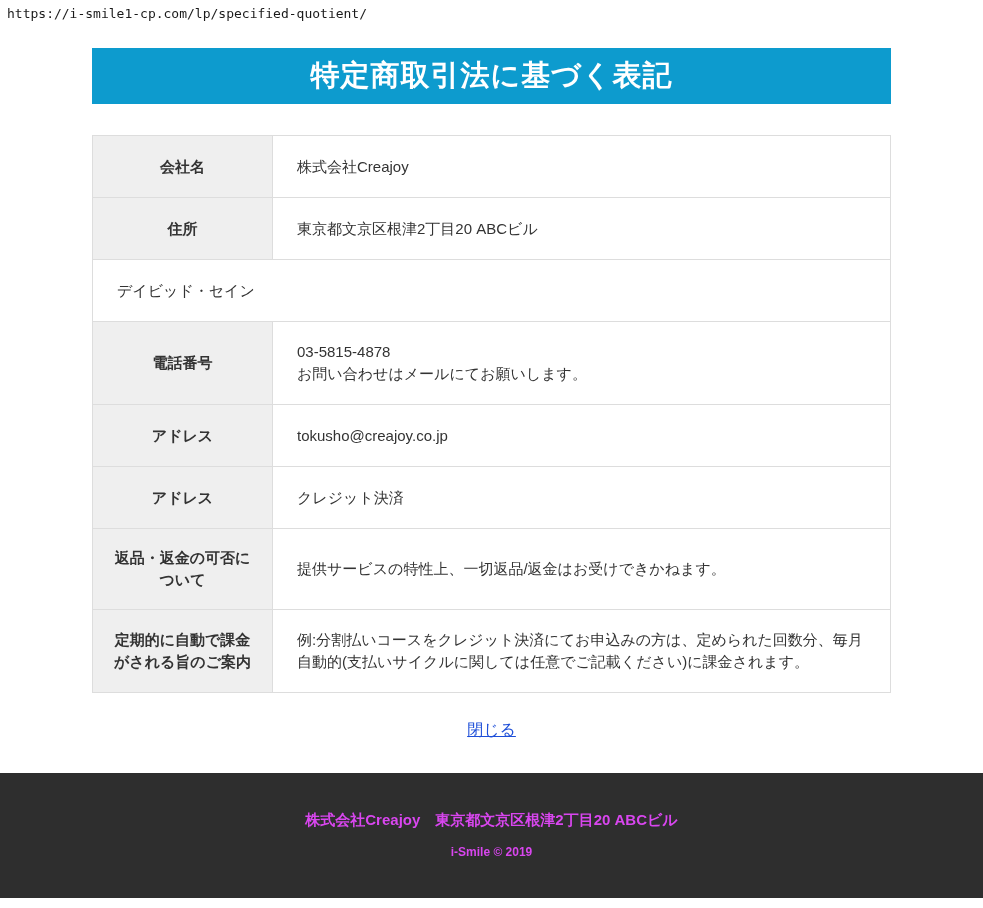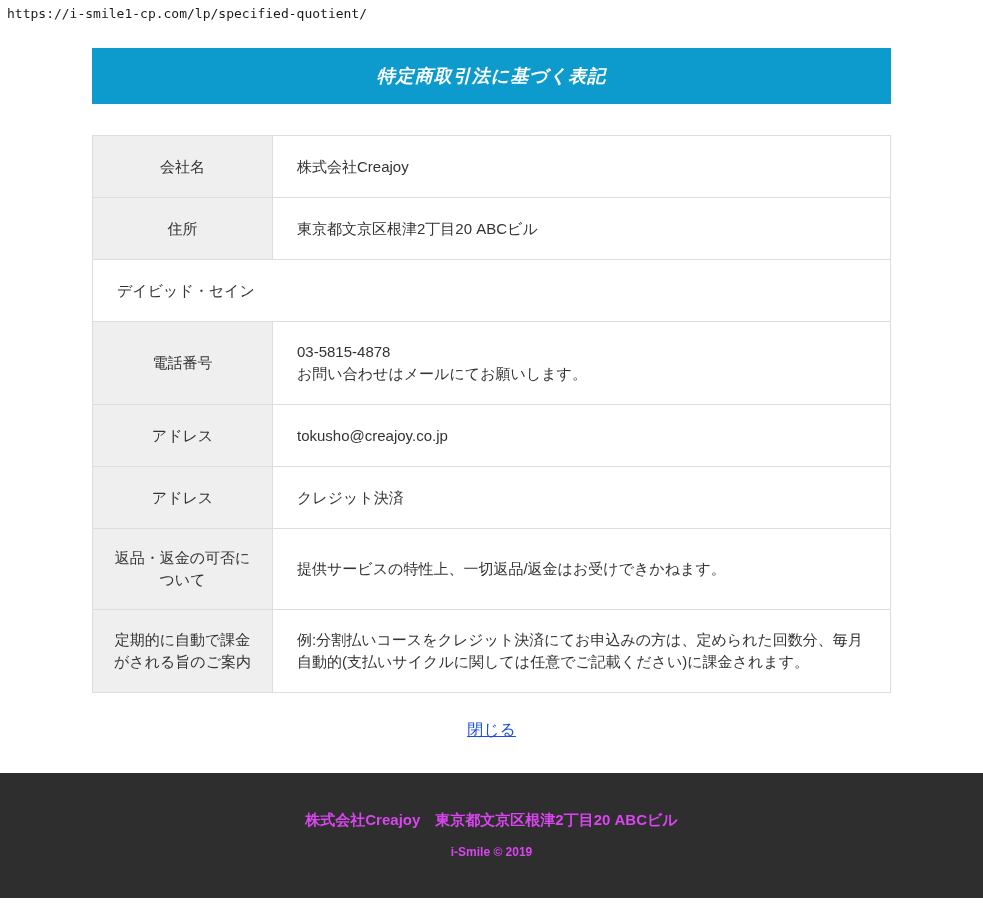--- a/index.html
+++ b/index.html
@@ -31,24 +31,23 @@
     width: 799px;
     height: 56px;
     margin: 22px auto 0 auto;
     background: var(--accent);
     display: flex;
     align-items: center;
     justify-content: center;
   }
   .banner .title {
     color: #ffffff;
-    font-size: 18px;
+    font-size: 29px;
     font-weight: 700;
     letter-spacing: 1px;
-    font-style: italic;
   }
 
   .disclosure-table {
     width: 799px;
     margin: 31px auto 0 auto;
     border: 1px solid var(--border);
   }
   .t-row {
     display: flex;
     min-height: 62px;
@@ -58,21 +57,21 @@
   .cell-label {
     width: 180px;
     flex: 0 0 180px;
     background: var(--label-bg);
     border-right: 1px solid var(--border);
     display: flex;
     align-items: center;
     justify-content: center;
     text-align: center;
     font-size: 15px;
-    font-weight: 400;
+    font-weight: 700;
     line-height: 22px;
     padding: 18px 0;
     white-space: pre-line;
   }
   .cell-value {
     flex: 1 1 auto;
     display: flex;
     align-items: center;
     font-size: 15px;
     line-height: 22px;

